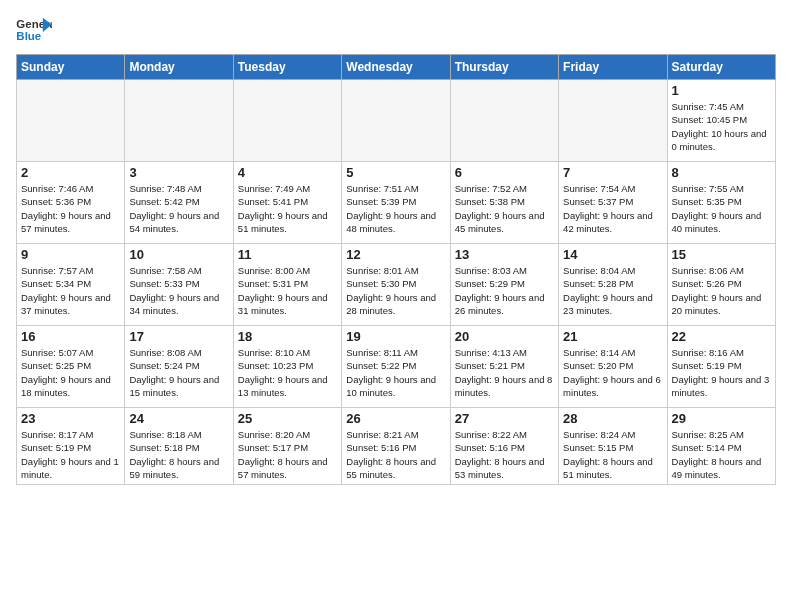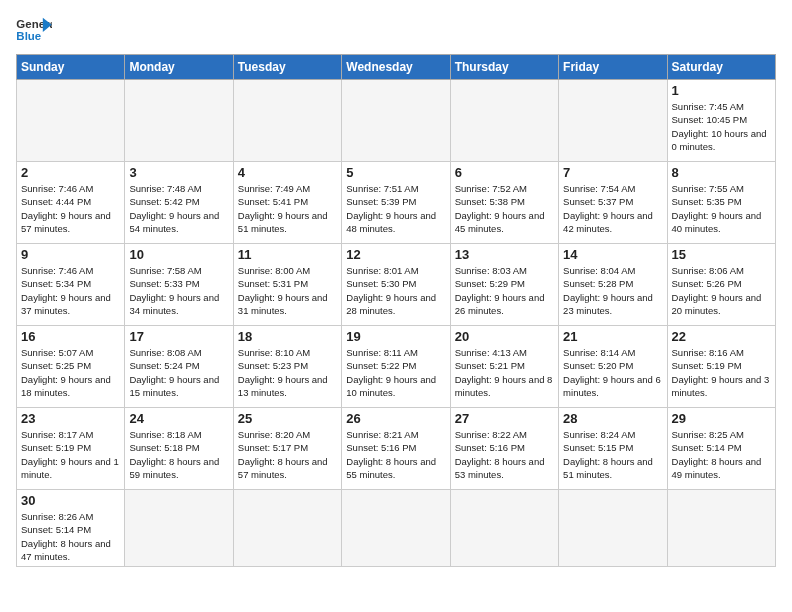--- a/index.html
+++ b/index.html
@@ -123,21 +123,21 @@
           <div class="day-info">Sunrise: 7:45 AM
 Sunset: 10:45 PM
 Daylight: 10 hours
 and 0 minutes.</div>
         </td>
       </tr>
       <tr>
         <td>
           <span class="day-num">2</span>
           <div class="day-info">Sunrise: 7:46 AM
-Sunset: 4:44 PM
+Sunset: 5:36 PM
 Daylight: 9 hours
 and 57 minutes.</div>
         </td>
         <td>
           <span class="day-num">3</span>
           <div class="day-info">Sunrise: 7:48 AM
 Sunset: 5:42 PM
 Daylight: 9 hours
 and 54 minutes.</div>
         </td>
@@ -173,21 +173,21 @@
           <span class="day-num">8</span>
           <div class="day-info">Sunrise: 7:55 AM
 Sunset: 5:35 PM
 Daylight: 9 hours
 and 40 minutes.</div>
         </td>
       </tr>
       <tr>
         <td>
           <span class="day-num">9</span>
-          <div class="day-info">Sunrise: 7:46 AM
+          <div class="day-info">Sunrise: 7:57 AM
 Sunset: 5:34 PM
 Daylight: 9 hours
 and 37 minutes.</div>
         </td>
         <td>
           <span class="day-num">10</span>
           <div class="day-info">Sunrise: 7:58 AM
 Sunset: 5:33 PM
 Daylight: 9 hours
 and 34 minutes.</div>
@@ -239,21 +239,21 @@
         <td>
           <span class="day-num">17</span>
           <div class="day-info">Sunrise: 8:08 AM
 Sunset: 5:24 PM
 Daylight: 9 hours
 and 15 minutes.</div>
         </td>
         <td>
           <span class="day-num">18</span>
           <div class="day-info">Sunrise: 8:10 AM
-Sunset: 5:23 PM
+Sunset: 10:23 PM
 Daylight: 9 hours
 and 13 minutes.</div>
         </td>
         <td>
           <span class="day-num">19</span>
           <div class="day-info">Sunrise: 8:11 AM
 Sunset: 5:22 PM
 Daylight: 9 hours
 and 10 minutes.</div>
         </td>
@@ -322,30 +322,15 @@
 Daylight: 8 hours
 and 51 minutes.</div>
         </td>
         <td>
           <span class="day-num">29</span>
           <div class="day-info">Sunrise: 8:25 AM
 Sunset: 5:14 PM
 Daylight: 8 hours
 and 49 minutes.</div>
         </td>
-      </tr>
-      <tr>
-        <td>
-          <span class="day-num">30</span>
-          <div class="day-info">Sunrise: 8:26 AM
-Sunset: 5:14 PM
-Daylight: 8 hours
-and 47 minutes.</div>
-        </td>
-        <td class="empty"></td>
-        <td class="empty"></td>
-        <td class="empty"></td>
-        <td class="empty"></td>
-        <td class="empty"></td>
-        <td class="empty"></td>
       </tr>
     </tbody>
 </table>
 
 </body></html>

